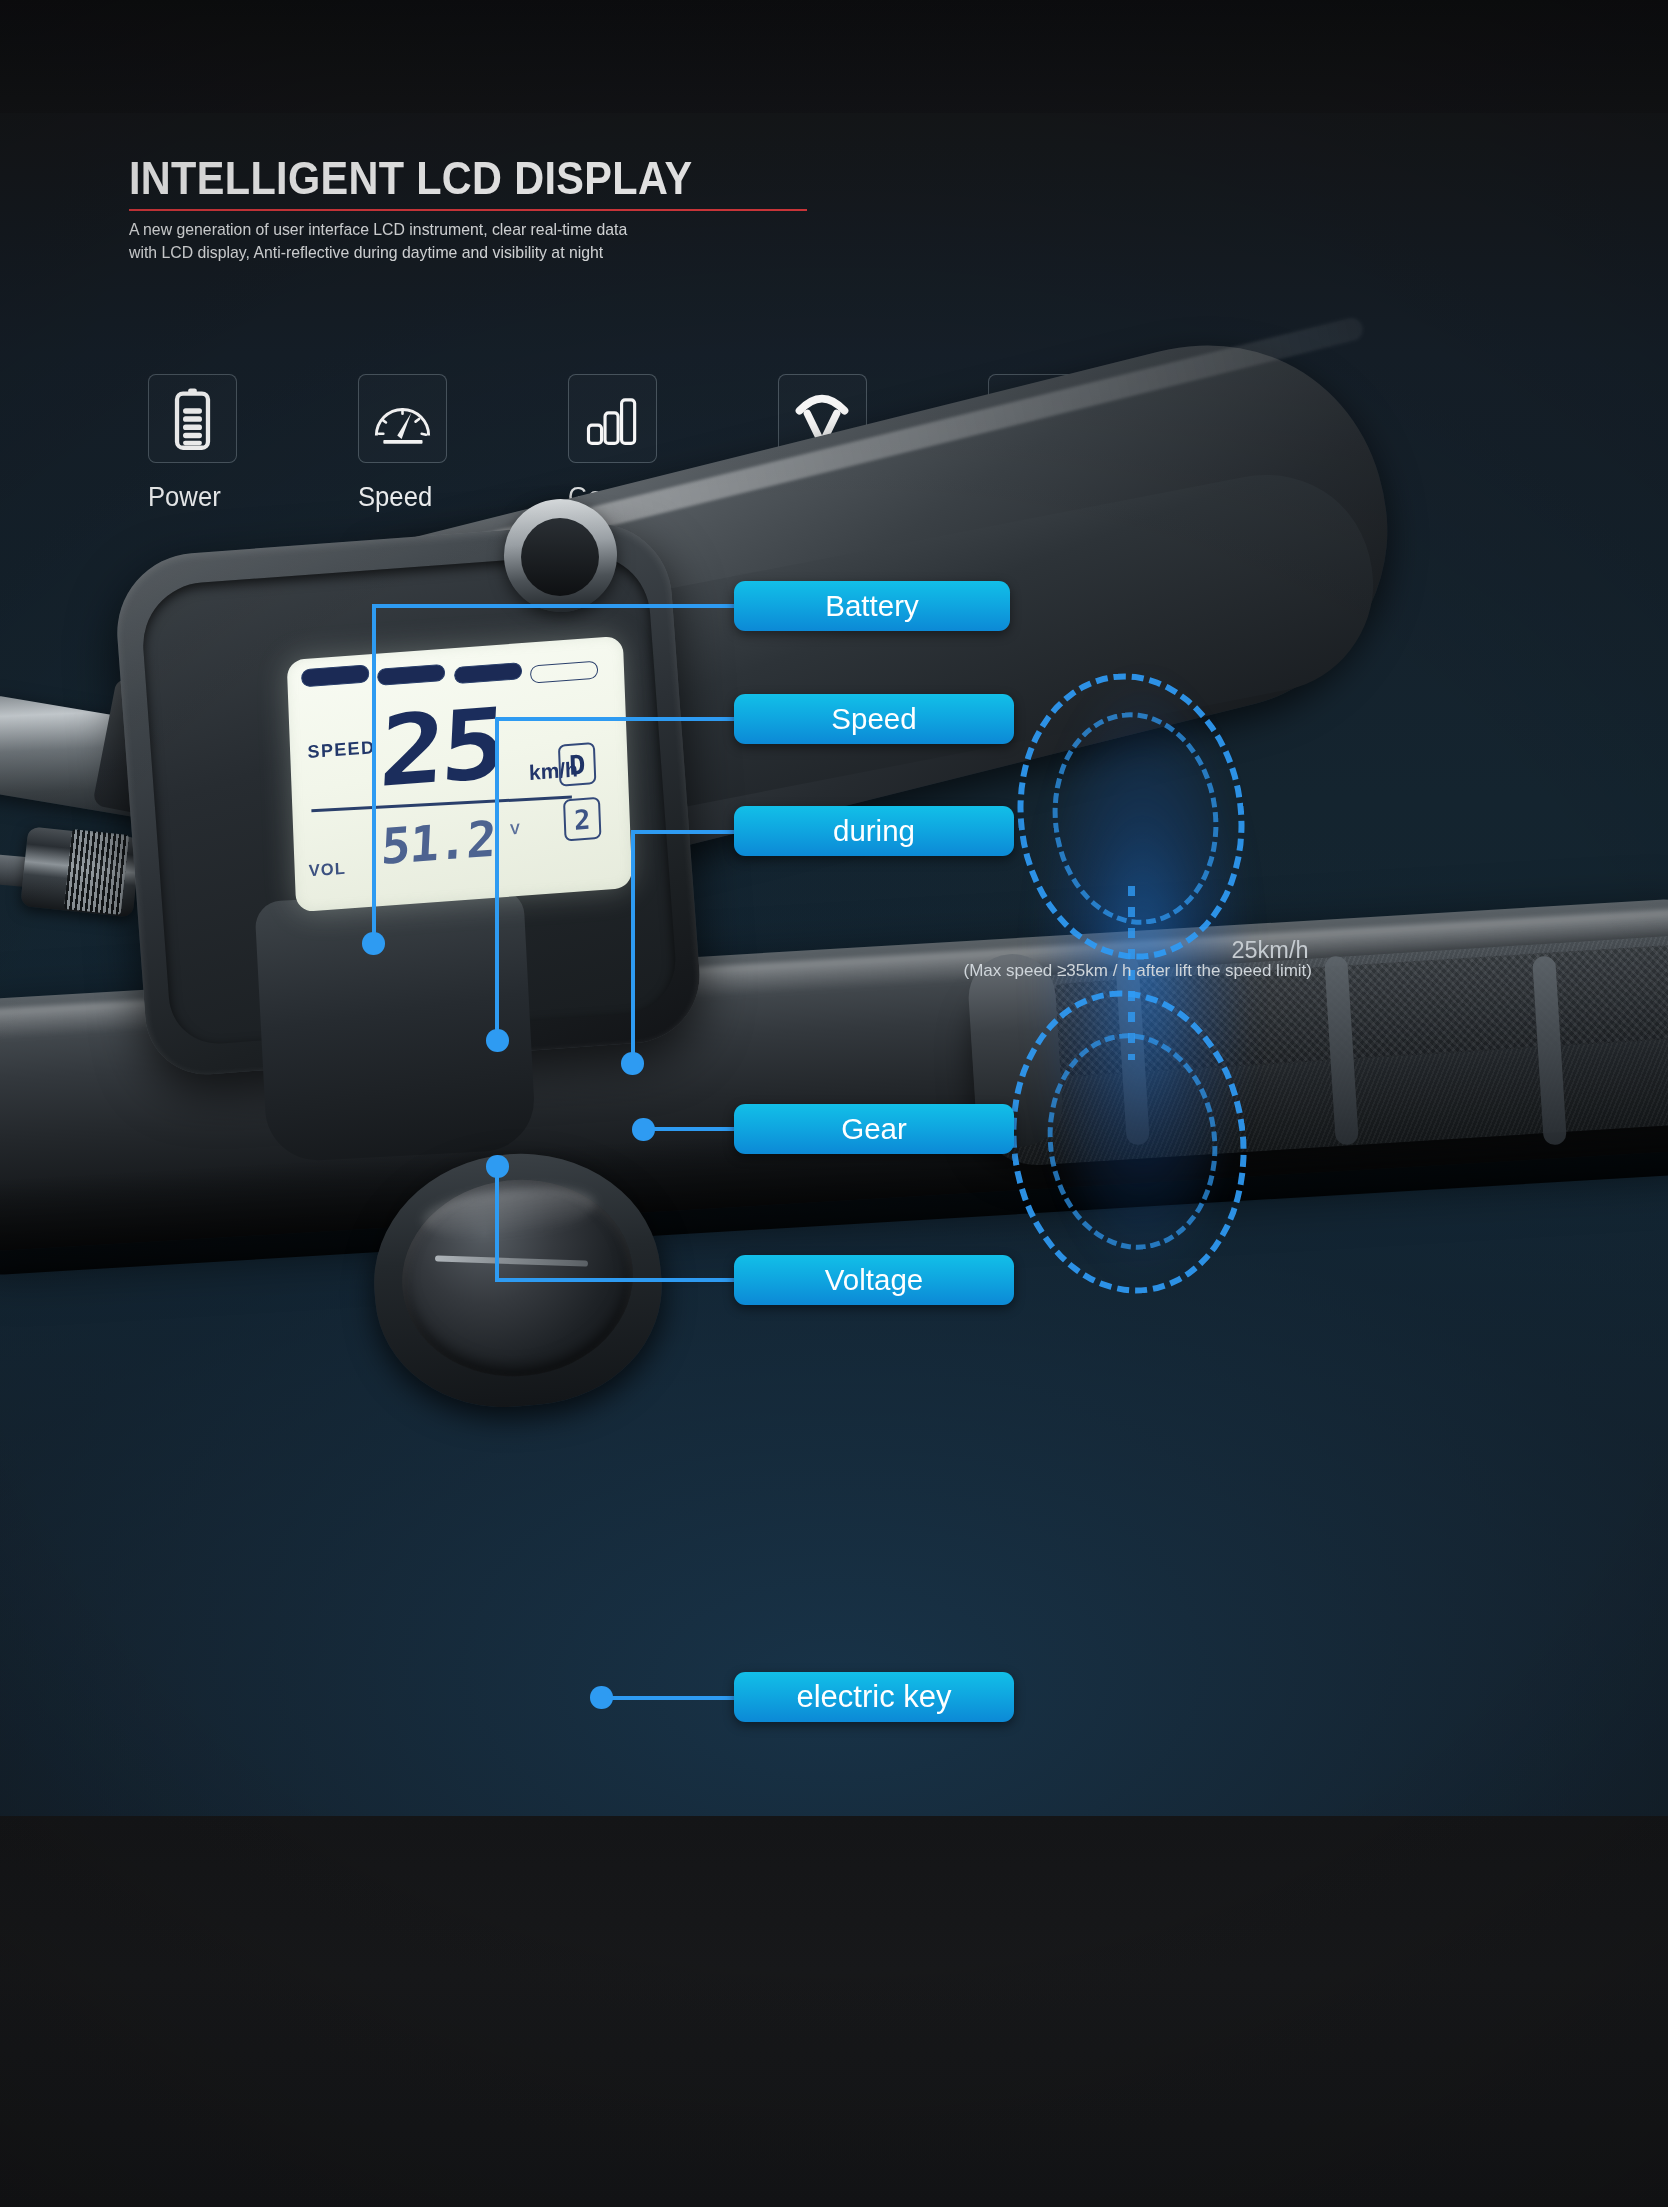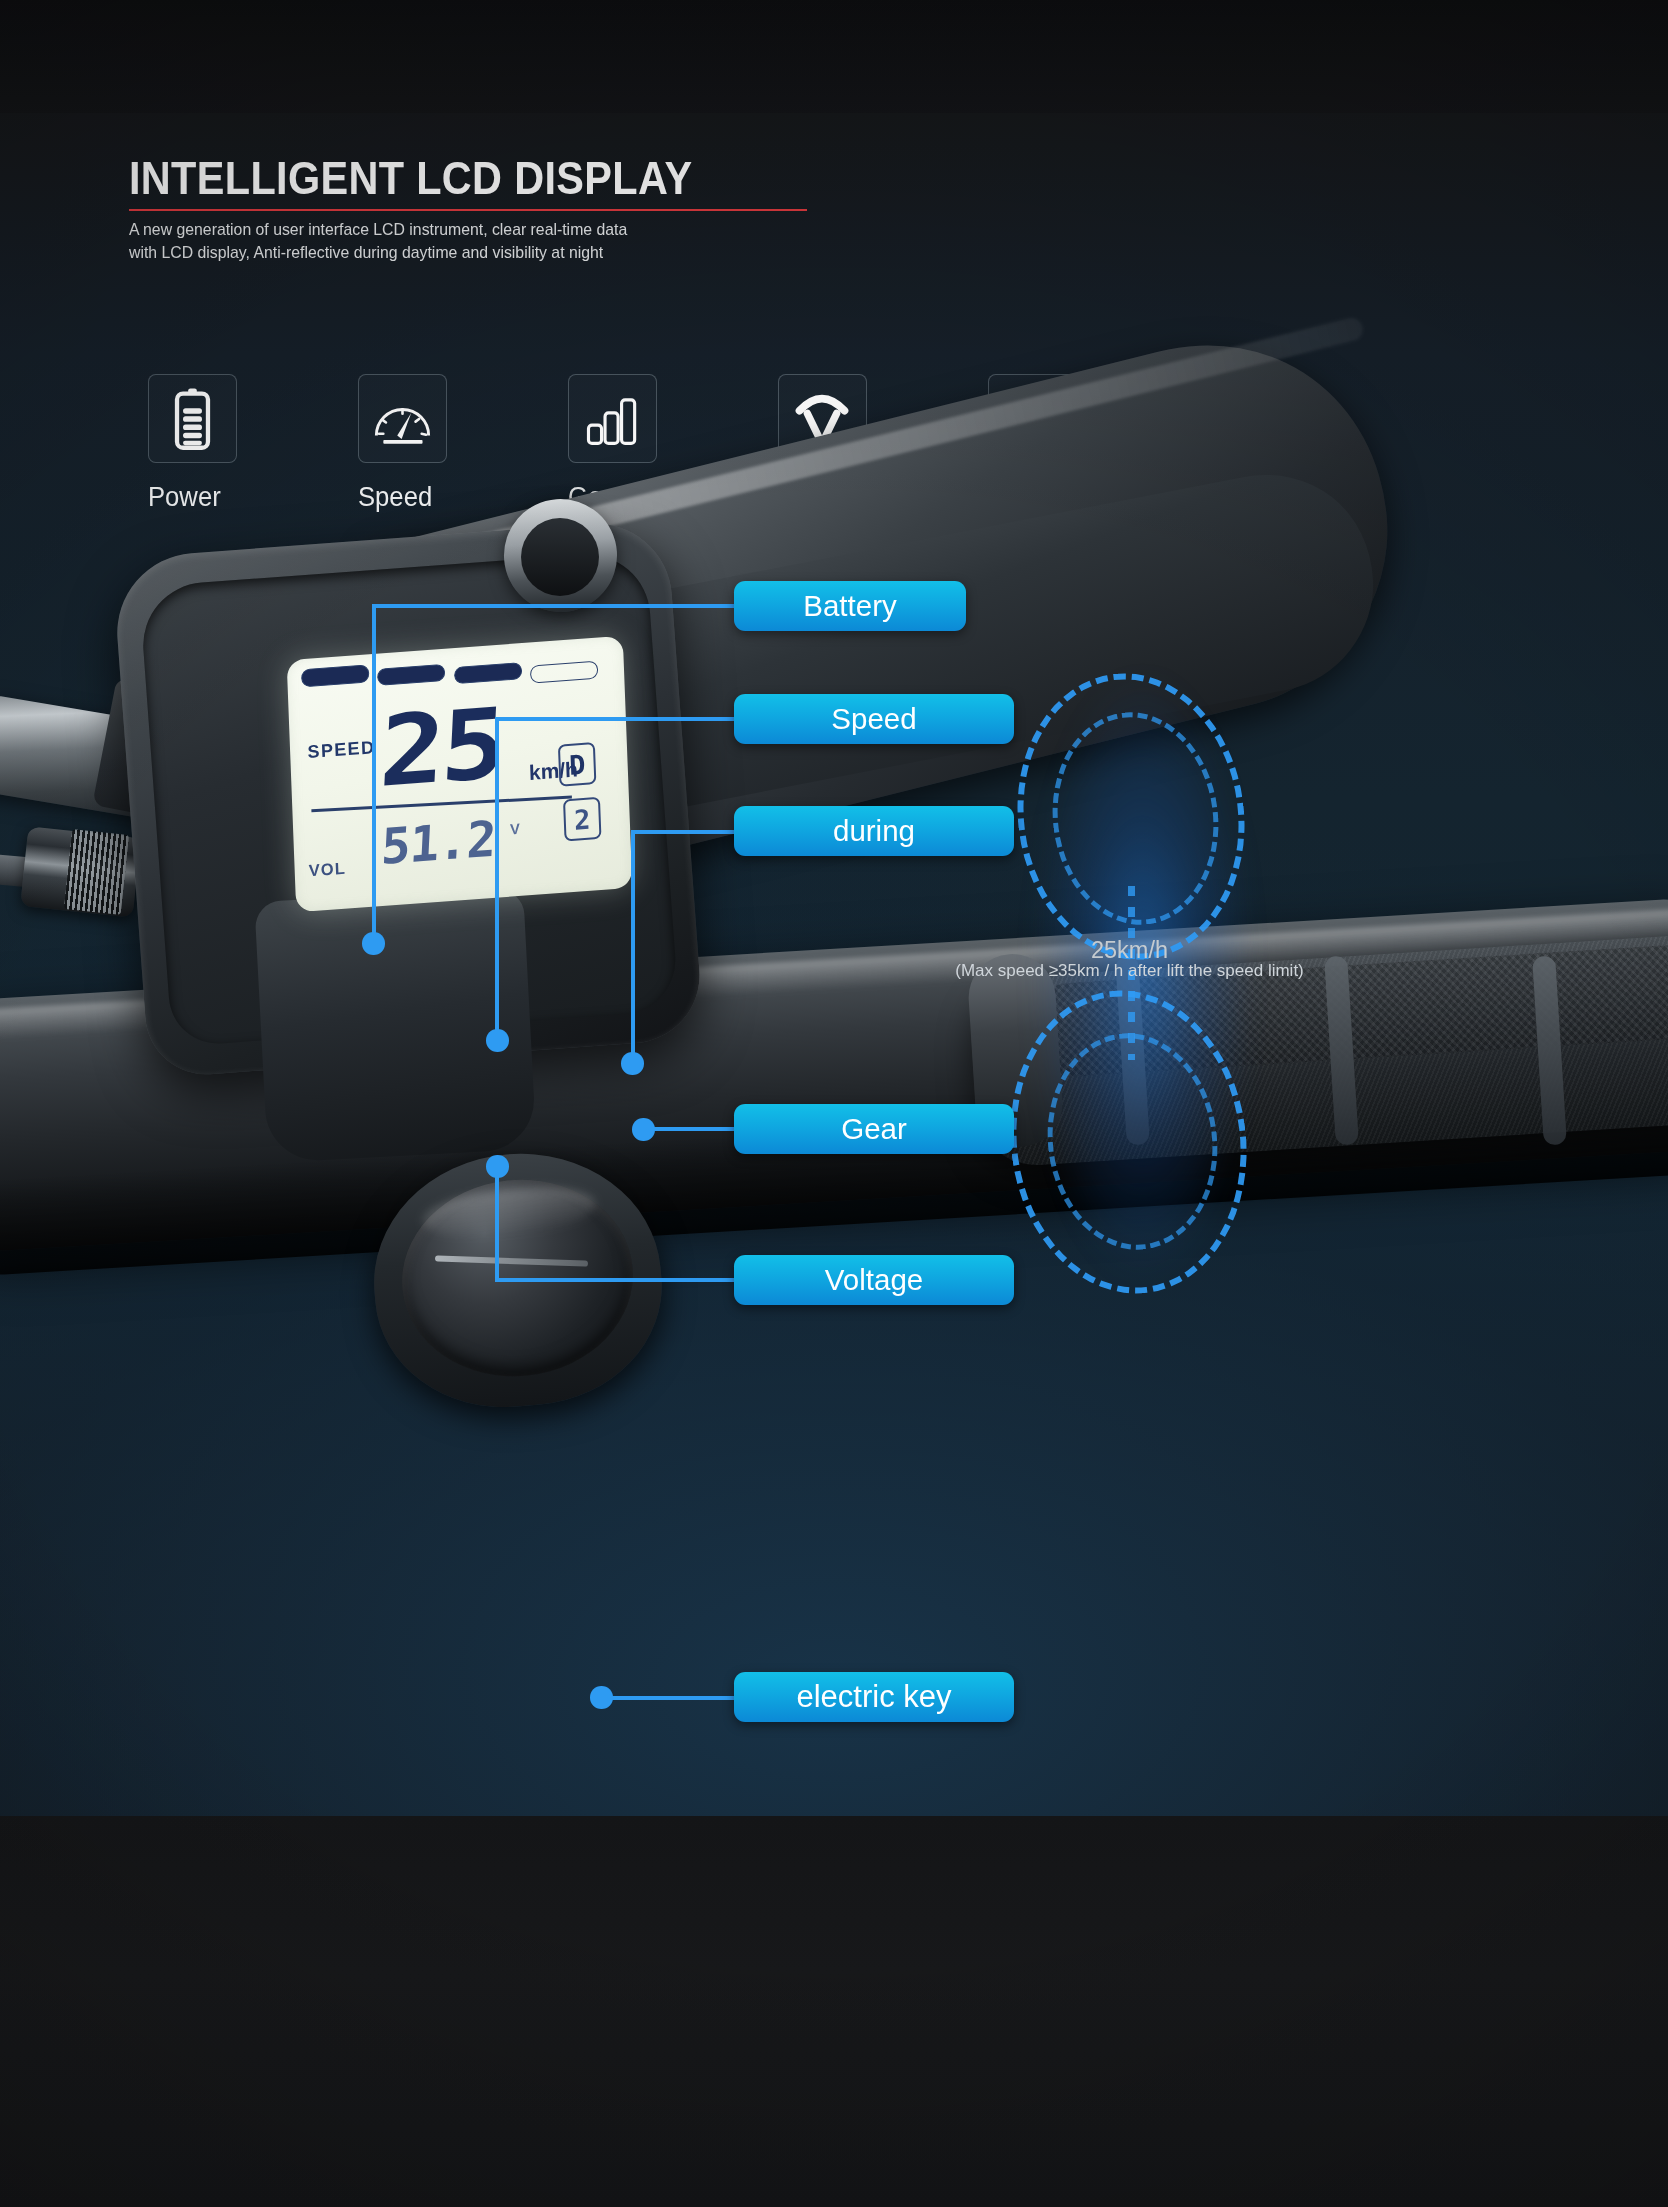--- a/index.html
+++ b/index.html
@@ -332,21 +332,21 @@
   .ring.r4 { left:49px;  top:408px; width:169px; height:217px; transform:rotate(-7deg); border-width:5.2px; opacity:.70; }
   .ring-stem {
     position:absolute; left:129px; top:261px; width:7px; height:174px;
     background:repeating-linear-gradient(180deg,#2f9bf5 0 10.4px, transparent 10.4px 21px);
     opacity:.8;
   }
 
   
   #speed-note {
     position:absolute; left:947px; top:937px; width:365px;
-    text-align:center; z-index:30;
+    text-align:right; z-index:30;
   }
   #speed-note .big {
     font-size:23.5px; color:#c5cbd0; font-weight:400;
     font-family:"Liberation Sans Narrow","Liberation Sans",sans-serif;
     display:inline-block; padding:0 3.5px;
   }
   #speed-note .small {
     margin-top:-3.5px;
     font-size:17px; color:#cfd5da; font-weight:400;
     font-family:"Liberation Sans Narrow","Liberation Sans",sans-serif;
@@ -525,21 +525,21 @@
       <div class="ring-stem"></div>
     </div>
 
   </div>
 
   <div id="speed-note">
     <div class="big">25km/h</div>
     <div class="small">(Max speed ≥35km / h after lift the speed limit)</div>
   </div>
 
-  <div class="pill" style="left:734px; top:581px; width:232px;">
+  <div class="pill" style="left:734px; top:581px; width:276px;">
     <span>Battery</span>
   </div>
   <div class="lead-h" style="left:372px; top:604px; width:365px;"></div>
   <div class="lead-v" style="left:372px; top:604px; height:339px;"></div>
   <div class="dot" style="left:362px; top:932px;"></div>
 
   <div class="pill" style="left:734px; top:694px; width:280px;">
     <span>Speed</span>
   </div>
   <div class="lead-h" style="left:495px; top:717px; width:242px;"></div>

